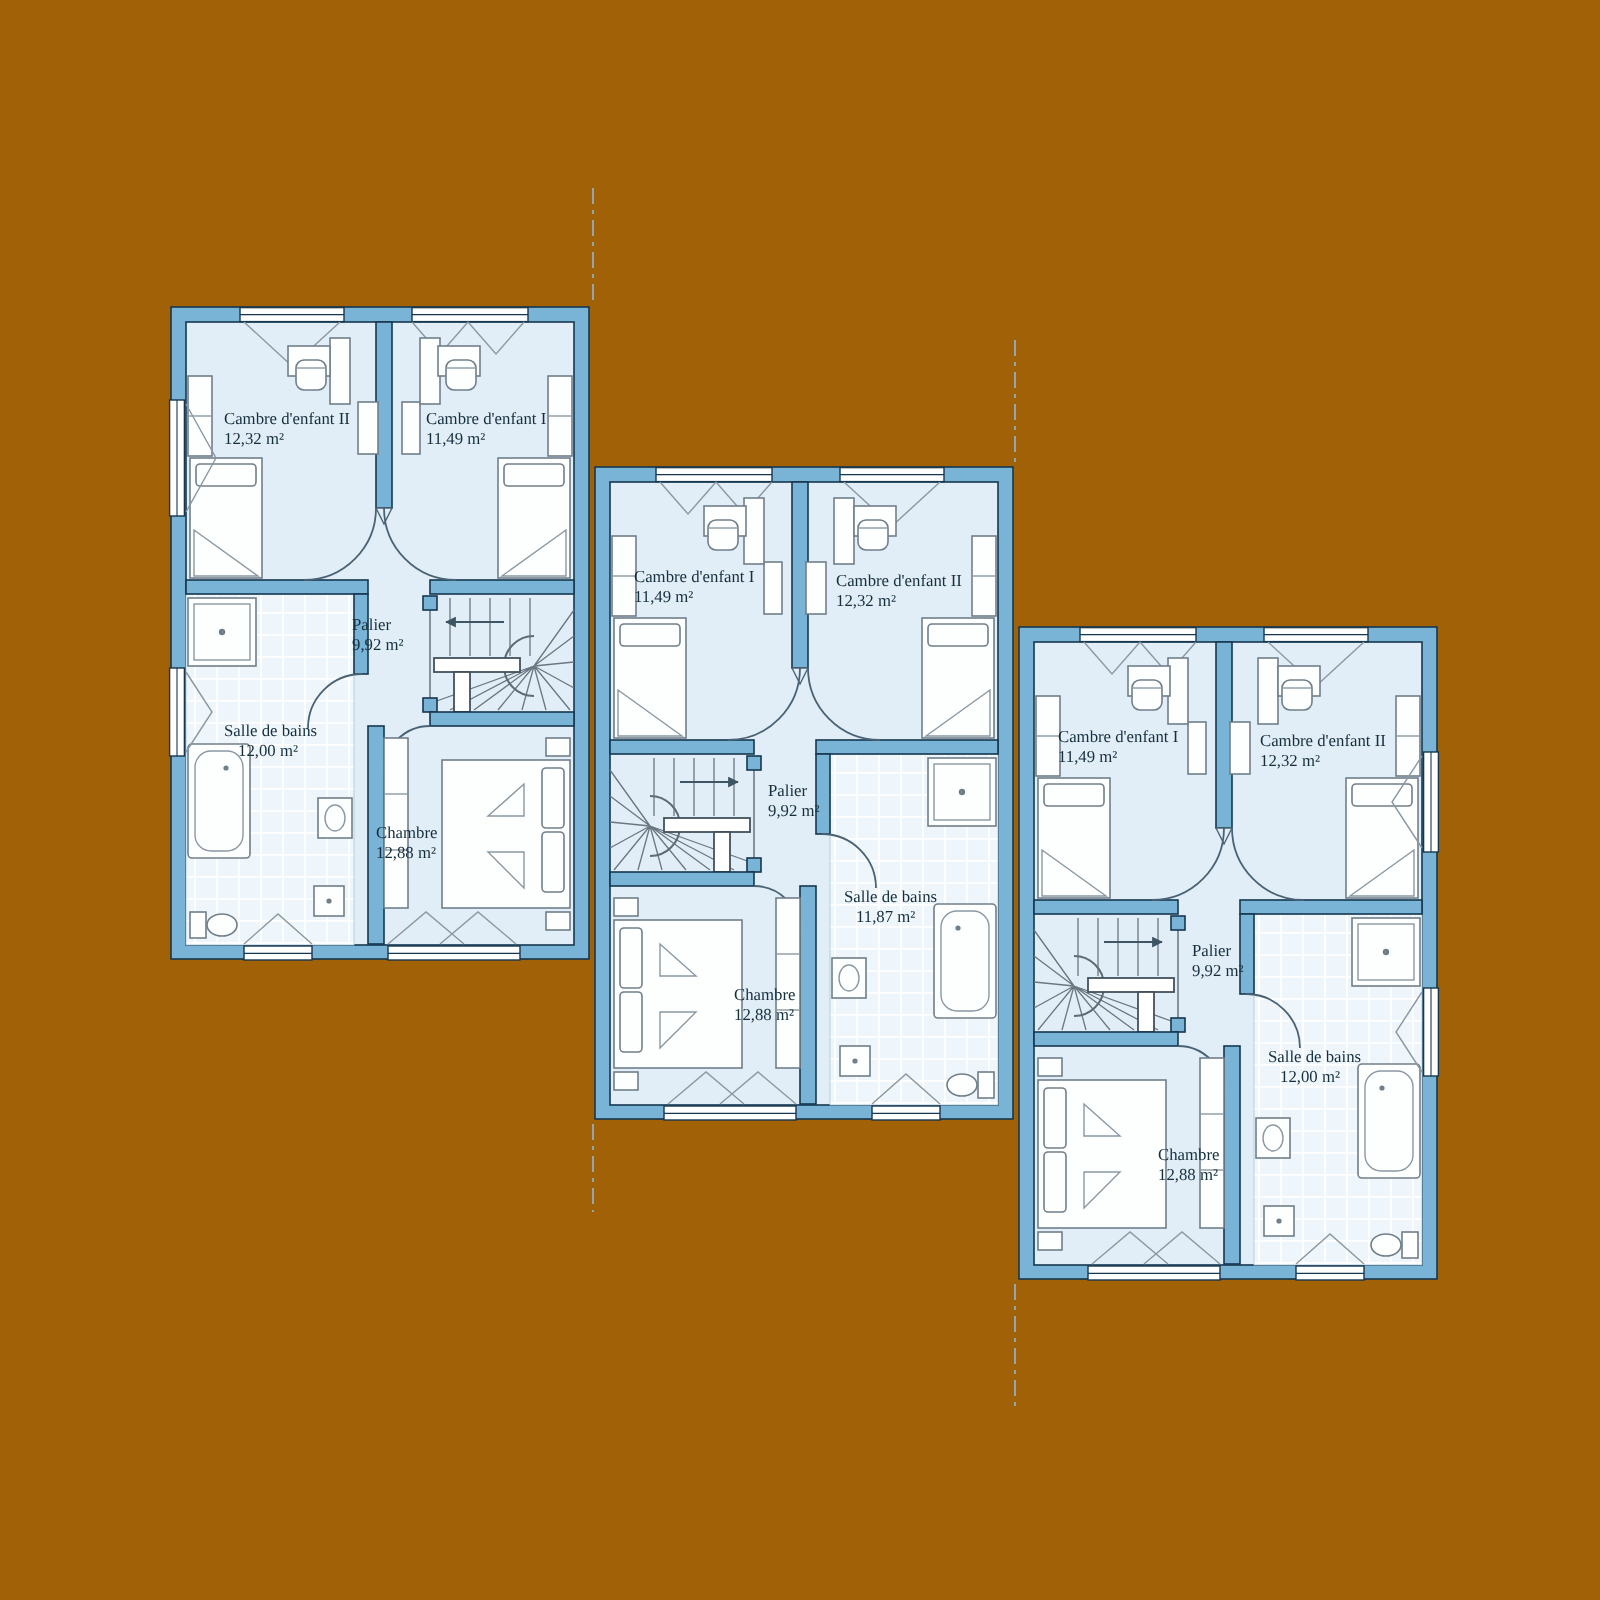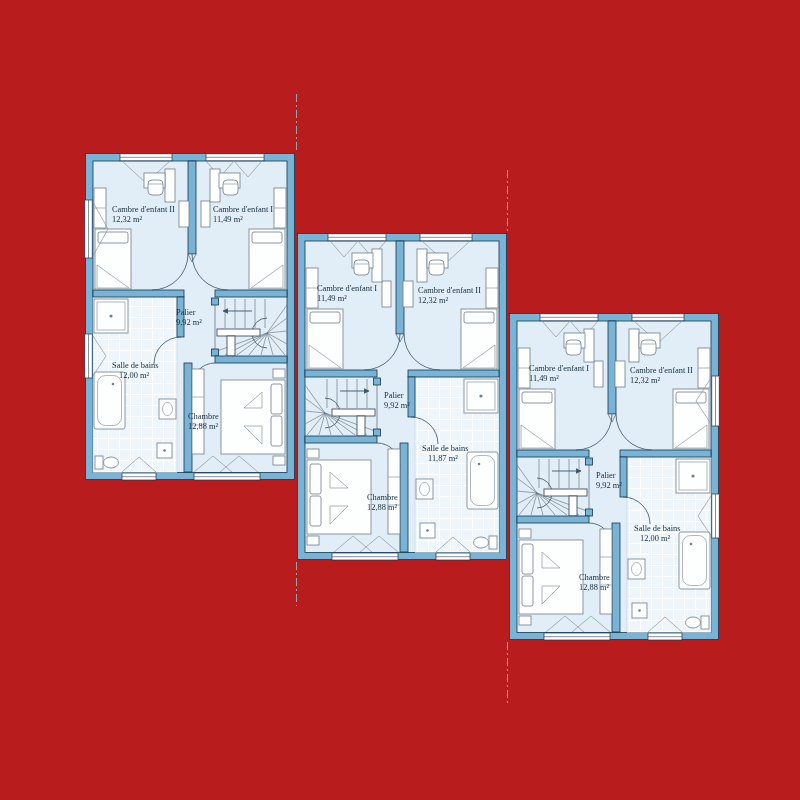--- a/index.html
+++ b/index.html
@@ -1,16 +1,16 @@
 <!DOCTYPE html>
 <html><head>
 <meta charset="utf-8">
 <style>
   html,body{margin:0;padding:0;background:#ffffff;width:800px;height:800px;overflow:hidden;}
-  #canvas{width:800px;height:800px;position:relative;background:#b91c1c;}
+  #canvas{width:800px;height:800px;position:relative;background:#a16207;}
   svg{display:block;}
   .wall{fill:#79b3d5;stroke:#16374f;stroke-width:.8;}
   .floor{fill:#e1edf7;stroke:#16374f;stroke-width:.8;}
   .fur{fill:#fdfefe;stroke:#707f8a;stroke-width:.8;}
   .furl{fill:none;stroke:#8a98a2;stroke-width:.7;}
   .arc{fill:none;stroke:#4a6374;stroke-width:.9;}
   .tread{fill:none;stroke:#6a7680;stroke-width:.65;}
   .win{fill:#ffffff;stroke:#16374f;stroke-width:.7;}
   .winl{stroke:#16374f;stroke-width:.55;}
   .tri{fill:none;stroke:#8a98a2;stroke-width:.7;}

